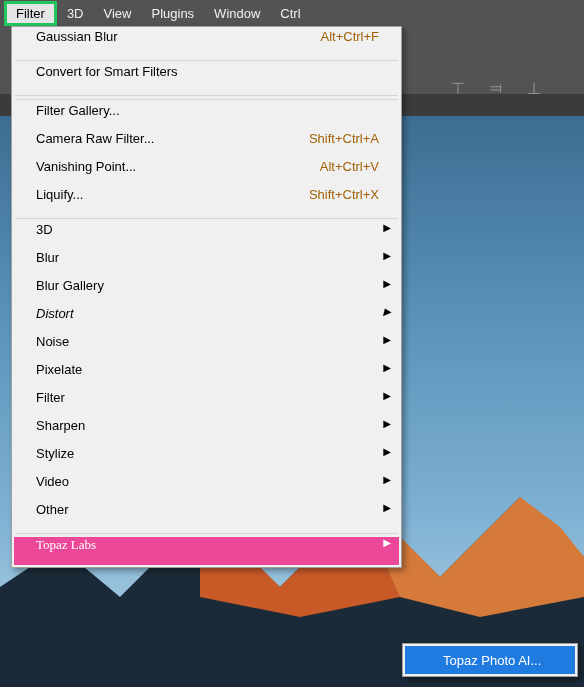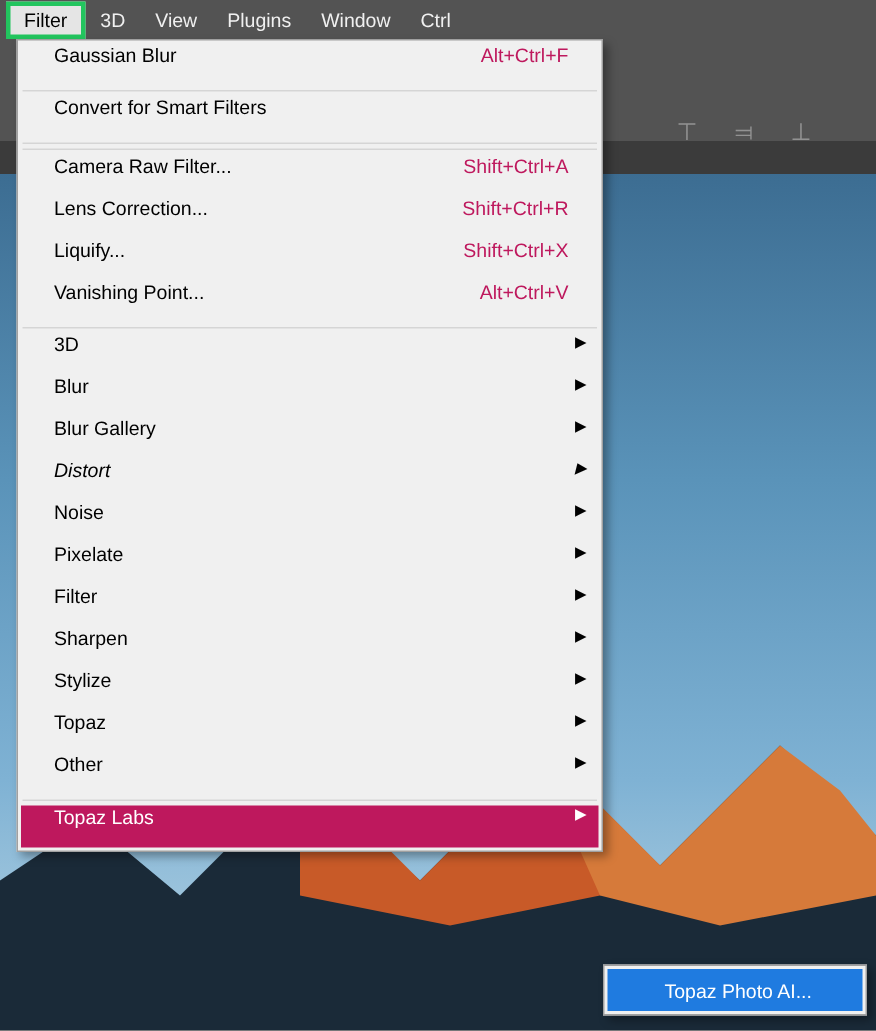--- a/index.html
+++ b/index.html
@@ -88,24 +88,25 @@
   display: flex;
   align-items: flex-start;
   height: 28px;
   padding-left: 22px;
   padding-right: 20px;
   color: #000;
   cursor: default;
 }
 .dropdown .row .label { flex: 0 0 auto; }
 .dropdown .row .spacer { flex: 1; }
-.dropdown .row .shortcut { color: #be185d; }
+.dropdown .row .shortcut { color: #a16207; }
 .dropdown .row.highlight {
-  background: #be185d;
+  background: #ec4899;
   color: #fff;
+  font-family: Liberation Serif, serif;
 }
 .dropdown .row .arrow {
   position: absolute;
   right: 8px;
   font-size: 10px;
   color: #000;
 }
 .dropdown .row.highlight .arrow { color: #fff; }
 .sep {
   height: 1px;
@@ -171,38 +172,37 @@
       <span class="shortcut">Alt+Ctrl+F</span>
     </div>
     <div class="sep"></div>
     <div class="row" style="position: relative;">
       <span class="label">Convert for Smart Filters</span>
       <span class="spacer"></span>
     </div>
     <div class="sep"></div>
     <div class="sep"></div>
     <div class="row" style="position: relative;">
+      <span class="label">Filter Gallery...</span>
+      <span class="spacer"></span>
+    </div>
+    <div class="row" style="position: relative;">
       <span class="label">Camera Raw Filter...</span>
       <span class="spacer"></span>
       <span class="shortcut">Shift+Ctrl+A</span>
     </div>
     <div class="row" style="position: relative;">
-      <span class="label">Lens Correction...</span>
-      <span class="spacer"></span>
-      <span class="shortcut">Shift+Ctrl+R</span>
+      <span class="label">Vanishing Point...</span>
+      <span class="spacer"></span>
+      <span class="shortcut">Alt+Ctrl+V</span>
     </div>
     <div class="row" style="position: relative;">
       <span class="label">Liquify...</span>
       <span class="spacer"></span>
       <span class="shortcut">Shift+Ctrl+X</span>
-    </div>
-    <div class="row" style="position: relative;">
-      <span class="label">Vanishing Point...</span>
-      <span class="spacer"></span>
-      <span class="shortcut">Alt+Ctrl+V</span>
     </div>
     <div class="sep"></div>
     <div class="row" style="position: relative;">
       <span class="label">3D</span>
       <span class="spacer"></span>
       <span class="arrow">▶</span>
     </div>
     <div class="row" style="position: relative;">
       <span class="label">Blur</span>
       <span class="spacer"></span>
@@ -237,21 +237,21 @@
       <span class="label">Sharpen</span>
       <span class="spacer"></span>
       <span class="arrow">▶</span>
     </div>
     <div class="row" style="position: relative;">
       <span class="label">Stylize</span>
       <span class="spacer"></span>
       <span class="arrow">▶</span>
     </div>
     <div class="row" style="position: relative;">
-      <span class="label">Topaz</span>
+      <span class="label">Video</span>
       <span class="spacer"></span>
       <span class="arrow">▶</span>
     </div>
     <div class="row" style="position: relative;">
       <span class="label">Other</span>
       <span class="spacer"></span>
       <span class="arrow">▶</span>
     </div>
     <div class="sep"></div>
     <div class="row highlight" style="position: relative;">

